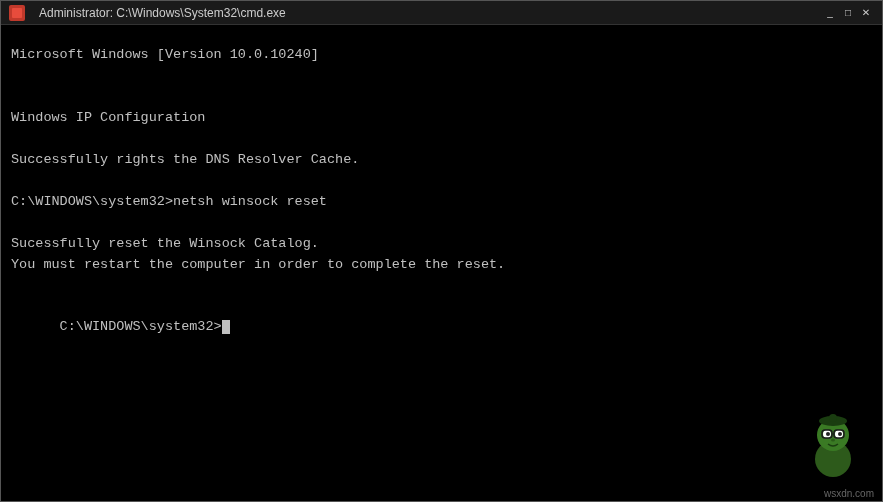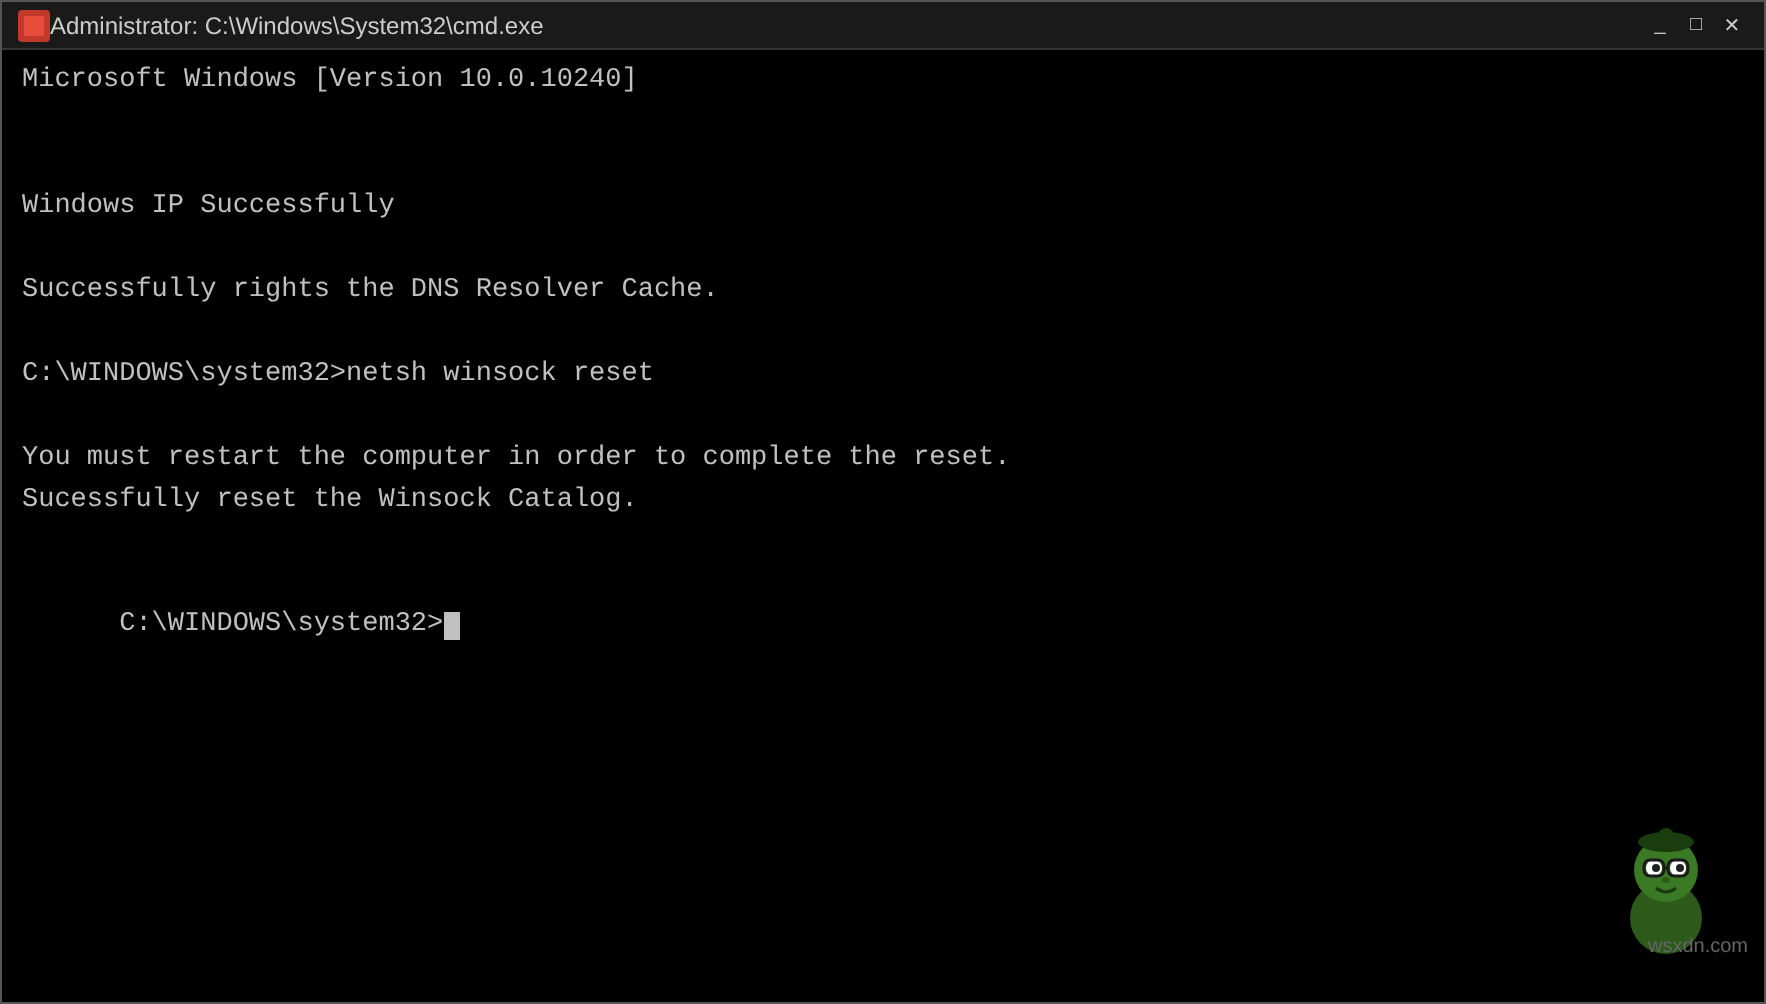--- a/index.html
+++ b/index.html
@@ -23,21 +23,21 @@
       flex-direction: column;
       border: 1px solid #555;
     }
 
     .title-bar {
       background: #1a1a1a;
       height: 24px;
       display: flex;
       align-items: center;
       padding: 0 8px;
-      gap: 0;
+      gap: 14px;
       flex-shrink: 0;
       border-bottom: 1px solid #333;
     }
 
     .title-bar-icon {
       width: 16px;
       height: 16px;
       background: #c0392b;
       border-radius: 2px;
       display: flex;
@@ -74,21 +74,21 @@
       display: flex;
       align-items: center;
       justify-content: center;
       cursor: pointer;
       font-family: Arial, sans-serif;
     }
 
     .console-area {
       background: #000000;
       flex: 1;
-      padding: 6px 10px;
+      padding: 20px 10px;
       overflow: hidden;
       position: relative;
     }
 
     .console-line {
       color: #c0c0c0;
       font-size: 13.5px;
       line-height: 1.55;
       white-space: pre;
       font-family: 'Courier New', Courier, monospace;
@@ -116,21 +116,21 @@
     .mascot {
       position: absolute;
       bottom: 20px;
       right: 14px;
       width: 70px;
       height: 80px;
     }
 
     .wsxdn-watermark {
       position: absolute;
-      bottom: 22px;
+      bottom: 2px;
       right: 8px;
       color: #666666;
       font-size: 10px;
       font-family: Arial, sans-serif;
     }
   </style>
 </head>
 <body>
 
 <div class="window">
@@ -143,28 +143,28 @@
       <div class="title-btn">_</div>
       <div class="title-btn">□</div>
       <div class="title-btn">✕</div>
     </div>
   </div>
 
   <div class="console-area">
     <div class="console-line">Microsoft Windows [Version 10.0.10240]</div>
     <div class="console-line empty"></div>
     <div class="console-line empty"></div>
-    <div class="console-line">Windows IP Successfully</div>
+    <div class="console-line">Windows IP Configuration</div>
     <div class="console-line empty"></div>
     <div class="console-line">Successfully rights the DNS Resolver Cache.</div>
     <div class="console-line empty"></div>
     <div class="console-line">C:\WINDOWS\system32&gt;netsh winsock reset</div>
     <div class="console-line empty"></div>
+    <div class="console-line">Sucessfully reset the Winsock Catalog.</div>
     <div class="console-line">You must restart the computer in order to complete the reset.</div>
-    <div class="console-line">Sucessfully reset the Winsock Catalog.</div>
     <div class="console-line empty"></div>
     <div class="console-line">
       <span>C:\WINDOWS\system32&gt;</span><span class="cursor"></span>
     </div>
 
     <svg class="mascot" viewBox="0 0 70 80" xmlns="http://www.w3.org/2000/svg">
 
       <ellipse cx="35" cy="58" rx="18" ry="18" fill="#2d5a1b"></ellipse>
 
       <circle cx="35" cy="34" r="16" fill="#3a7a24"></circle>

